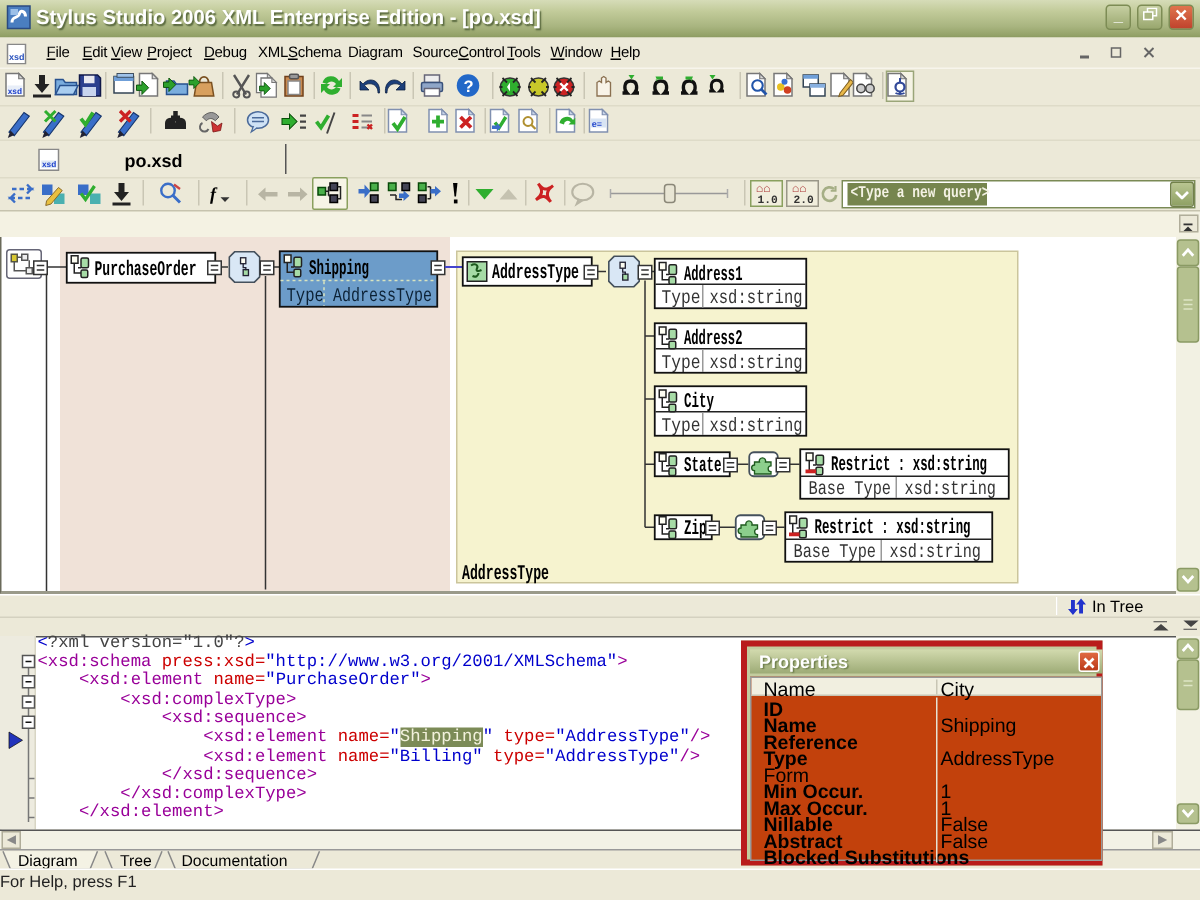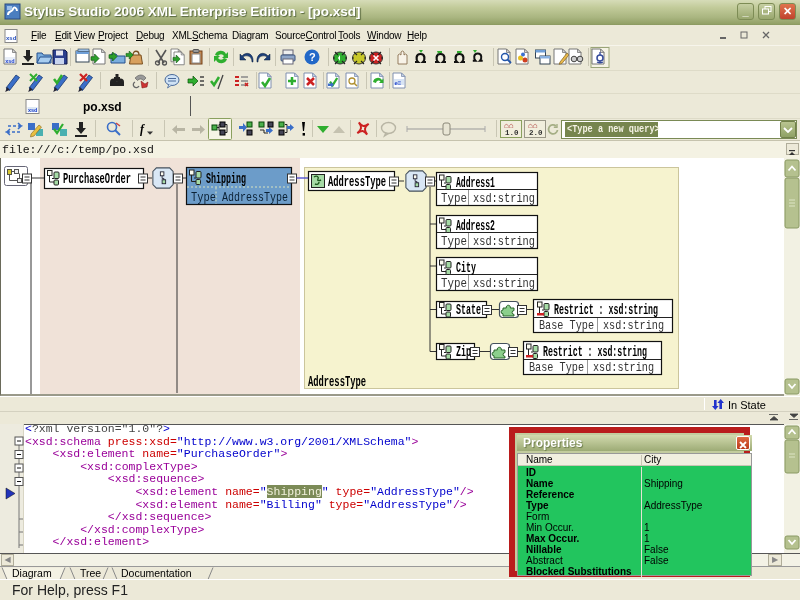--- a/index.html
+++ b/index.html
@@ -503,21 +503,20 @@
 
 <div class="abs" style="left:561px;top:120px;width:236px;height:19px;background:#fff;border:1px solid #7a8a55"></div>
 <div class="abs" style="left:565px;top:122px;width:93px;height:15px;background:#76854e"></div>
 <div class="abs" style="left:567px;top:123px;font-family:'Liberation Mono',monospace;font-weight:bold;font-size:11px;color:#f4f2e4;transform:scaleX(0.78);transform-origin:0 0;white-space:pre">&lt;Type a new query&gt;</div>
 <div class="abs" style="left:780px;top:121px;width:16px;height:17px;background:linear-gradient(#b9c591,#8fa164);border:1px solid #72814a;border-radius:2px"></div>
 <svg class="abs" style="left:783px;top:127px" width="10" height="6" viewBox="0 0 10 6">
       <path d="M1 1 l4 4 4-4" stroke="#fff" stroke-width="1.8" fill="none"></path>
     </svg>
 
 <div class="abs" id="addrbar"></div>
-<div class="abs" style="left:2px;top:143px;font-family:'Liberation Mono',monospace;font-size:11.5px;color:#111">file:///c:/temp/po.xsd</div>
 <div class="abs" style="left:786px;top:143px;width:13px;height:12px;background:#ece9d8;border:1px solid #b0ad9a"><svg width="11" height="10" viewBox="0 0 11 10">
         <path d="M2 7 l3-3 3 3 z" fill="#333"></path>
         <rect x="2" y="2" width="6" height="1.2" fill="#333"></rect>
       </svg></div>
 
 <div class="abs" id="diagram"></div>
 <svg class="abs" style="left:0;top:158px" width="800" height="238" viewBox="0 0 800 238">
 <defs>
  <g id="ei">
           <rect x="0.5" y="0.5" width="4.5" height="5" fill="#fdfdf2" stroke="#222"></rect>
@@ -652,21 +651,21 @@
 <rect x="785" y="221" width="14" height="15" rx="2" fill="#b5c18f" stroke="#8a9a64"></rect>
 <path d="M788.5 226 l3.5 4 3.5 -4" stroke="#fff" stroke-width="1.8" fill="none"></path>
 </svg>
 
 <div class="abs" id="syncbar"></div>
 <div class="abs" style="left:704px;top:398px;width:1px;height:12px;background:#c8c5b4;border-right:1px solid #fff"></div>
 <svg class="abs" style="left:711px;top:398px" width="14" height="13" viewBox="0 0 14 13">
  <path d="M3 2 h2.6 v6 h2 l-3.3 4 -3.3 -4 h2 z" fill="#2233cc"></path>
  <path d="M11 11 h-2.6 V5 h-2 l3.3 -4 3.3 4 h-2 z" fill="#2233cc"></path>
 </svg>
-<div class="abs" style="left:728px;top:399px;font-size:11px;color:#000">In State</div>
+<div class="abs" style="left:728px;top:399px;font-size:11px;color:#000">In Tree</div>
 
 <div class="abs" id="minibar"></div>
 <svg class="abs" style="left:768px;top:413px" width="32" height="8" viewBox="0 0 32 8">
  <path d="M1 1.5 h9 M2 7 l4 -3.5 4 3.5 z" fill="#444" stroke="#444" stroke-width="0.8"></path>
  <path d="M21 6.5 h9 M22 1 l4 3.5 4 -3.5 z" fill="#444" stroke="#444" stroke-width="0.8"></path>
 </svg>
 
 <div class="abs" id="source"></div>
 <div class="abs" id="srcmargin" style="top:424px"></div>
 <svg class="abs" style="left:0;top:424px" width="24" height="129" viewBox="0 0 24 129">
@@ -712,48 +711,48 @@
 <svg class="abs" style="left:0;top:567px" width="300" height="13" viewBox="0 0 300 13">
  <path d="M2 0.5 L7 12.5 H60 L65 0.5" fill="#f4f2e4" stroke="#888"></path>
  <path d="M70 0.5 L75 12.5 H103 L108 0.5" fill="#ece9d8" stroke="#888"></path>
  <path d="M112 0.5 L117 12.5 H208 L213 0.5" fill="#ece9d8" stroke="#888"></path>
  <text x="12" y="10" font-size="10.5" fill="#000" font-family="Liberation Sans">Diagram</text>
  <text x="80" y="10" font-size="10.5" fill="#000" font-family="Liberation Sans">Tree</text>
  <text x="121" y="10" font-size="10.5" fill="#000" font-family="Liberation Sans">Documentation</text>
 </svg>
 
 <div class="abs" id="status"></div>
-<div class="abs" style="left:12px;top:582px;font-size:14px;color:#222">For Help, press F1</div>
-
-<div class="abs" style="left:509px;top:427px;width:241px;height:150px;background:#c3cc9e;border:6px solid #b91c1c;z-index:50">
+<div class="abs" style="left:0;top:582px;font-size:11px;color:#222">For Help, press F1</div>
+
+<div class="abs" style="left:494px;top:427px;width:241px;height:150px;background:#c3cc9e;border:4px solid #b91c1c;z-index:50">
  <div class="abs" style="left:2px;top:2px;width:235px;height:16px;background:linear-gradient(#d2daae,#9dab76)"></div>
  <div class="abs" style="left:8px;top:3px;font-size:12px;font-weight:bold;color:#fff;text-shadow:1px 1px 1px #6a7a48">Properties</div>
  <div class="abs" style="left:221px;top:3px;width:14px;height:14px;background:linear-gradient(#e06a42,#bb3a1a);border:1px solid #fff;border-radius:2px">
   <svg width="12" height="12" viewBox="0 0 12 12">
           <path d="M3 3 l6 6 M9 3 l-6 6" stroke="#fff" stroke-width="1.8"></path>
         </svg>
  </div>
- <div class="abs" style="left:2px;top:20px;width:235px;height:123px;background:#22c55e;border:1px solid #999;font-size:10px">
+ <div class="abs" style="left:2px;top:20px;width:235px;height:123px;background:#c2410c;border:1px solid #999;font-size:13px">
   <div class="abs" style="left:0;top:0;width:233px;height:12px;background:#f1efe0;border-bottom:1px solid #c8c5b4">
    <span style="position:absolute;left:8px;top:0px">Name</span>
    <span style="position:absolute;left:126px;top:0px">City</span>
    <div class="abs" style="left:123px;top:1px;width:1px;height:10px;background:#c8c5b4"></div>
   </div>
   <div class="abs" style="left:8px;top:13px;font-weight:bold">ID</div>
   <div class="abs" style="left:8px;top:24px;font-weight:bold">Name</div>
         <div class="abs" style="left:126px;top:24px">Shipping</div>
   <div class="abs" style="left:8px;top:35px;font-weight:bold">Reference</div>
   <div class="abs" style="left:8px;top:46px;font-weight:bold">Type</div>
         <div class="abs" style="left:126px;top:46px">AddressType</div>
   <div class="abs" style="left:8px;top:57px;font-weight:normal">Form</div>
-  <div class="abs" style="left:8px;top:68px;font-weight:normal">Min Occur.</div>
+  <div class="abs" style="left:8px;top:68px;font-weight:bold">Min Occur.</div>
         <div class="abs" style="left:126px;top:68px">1</div>
   <div class="abs" style="left:8px;top:79px;font-weight:bold">Max Occur.</div>
         <div class="abs" style="left:126px;top:79px">1</div>
   <div class="abs" style="left:8px;top:90px;font-weight:bold">Nillable</div>
         <div class="abs" style="left:126px;top:90px">False</div>
-  <div class="abs" style="left:8px;top:101px;font-weight:normal">Abstract</div>
+  <div class="abs" style="left:8px;top:101px;font-weight:bold">Abstract</div>
         <div class="abs" style="left:126px;top:101px">False</div>
   <div class="abs" style="left:8px;top:112px;font-weight:bold">Blocked Substitutions</div>
   <div class="abs" style="left:123px;top:13px;width:1px;height:110px;background:#e4e2d4"></div>
  </div>
 </div>
 </div>
 
 </body></html>

